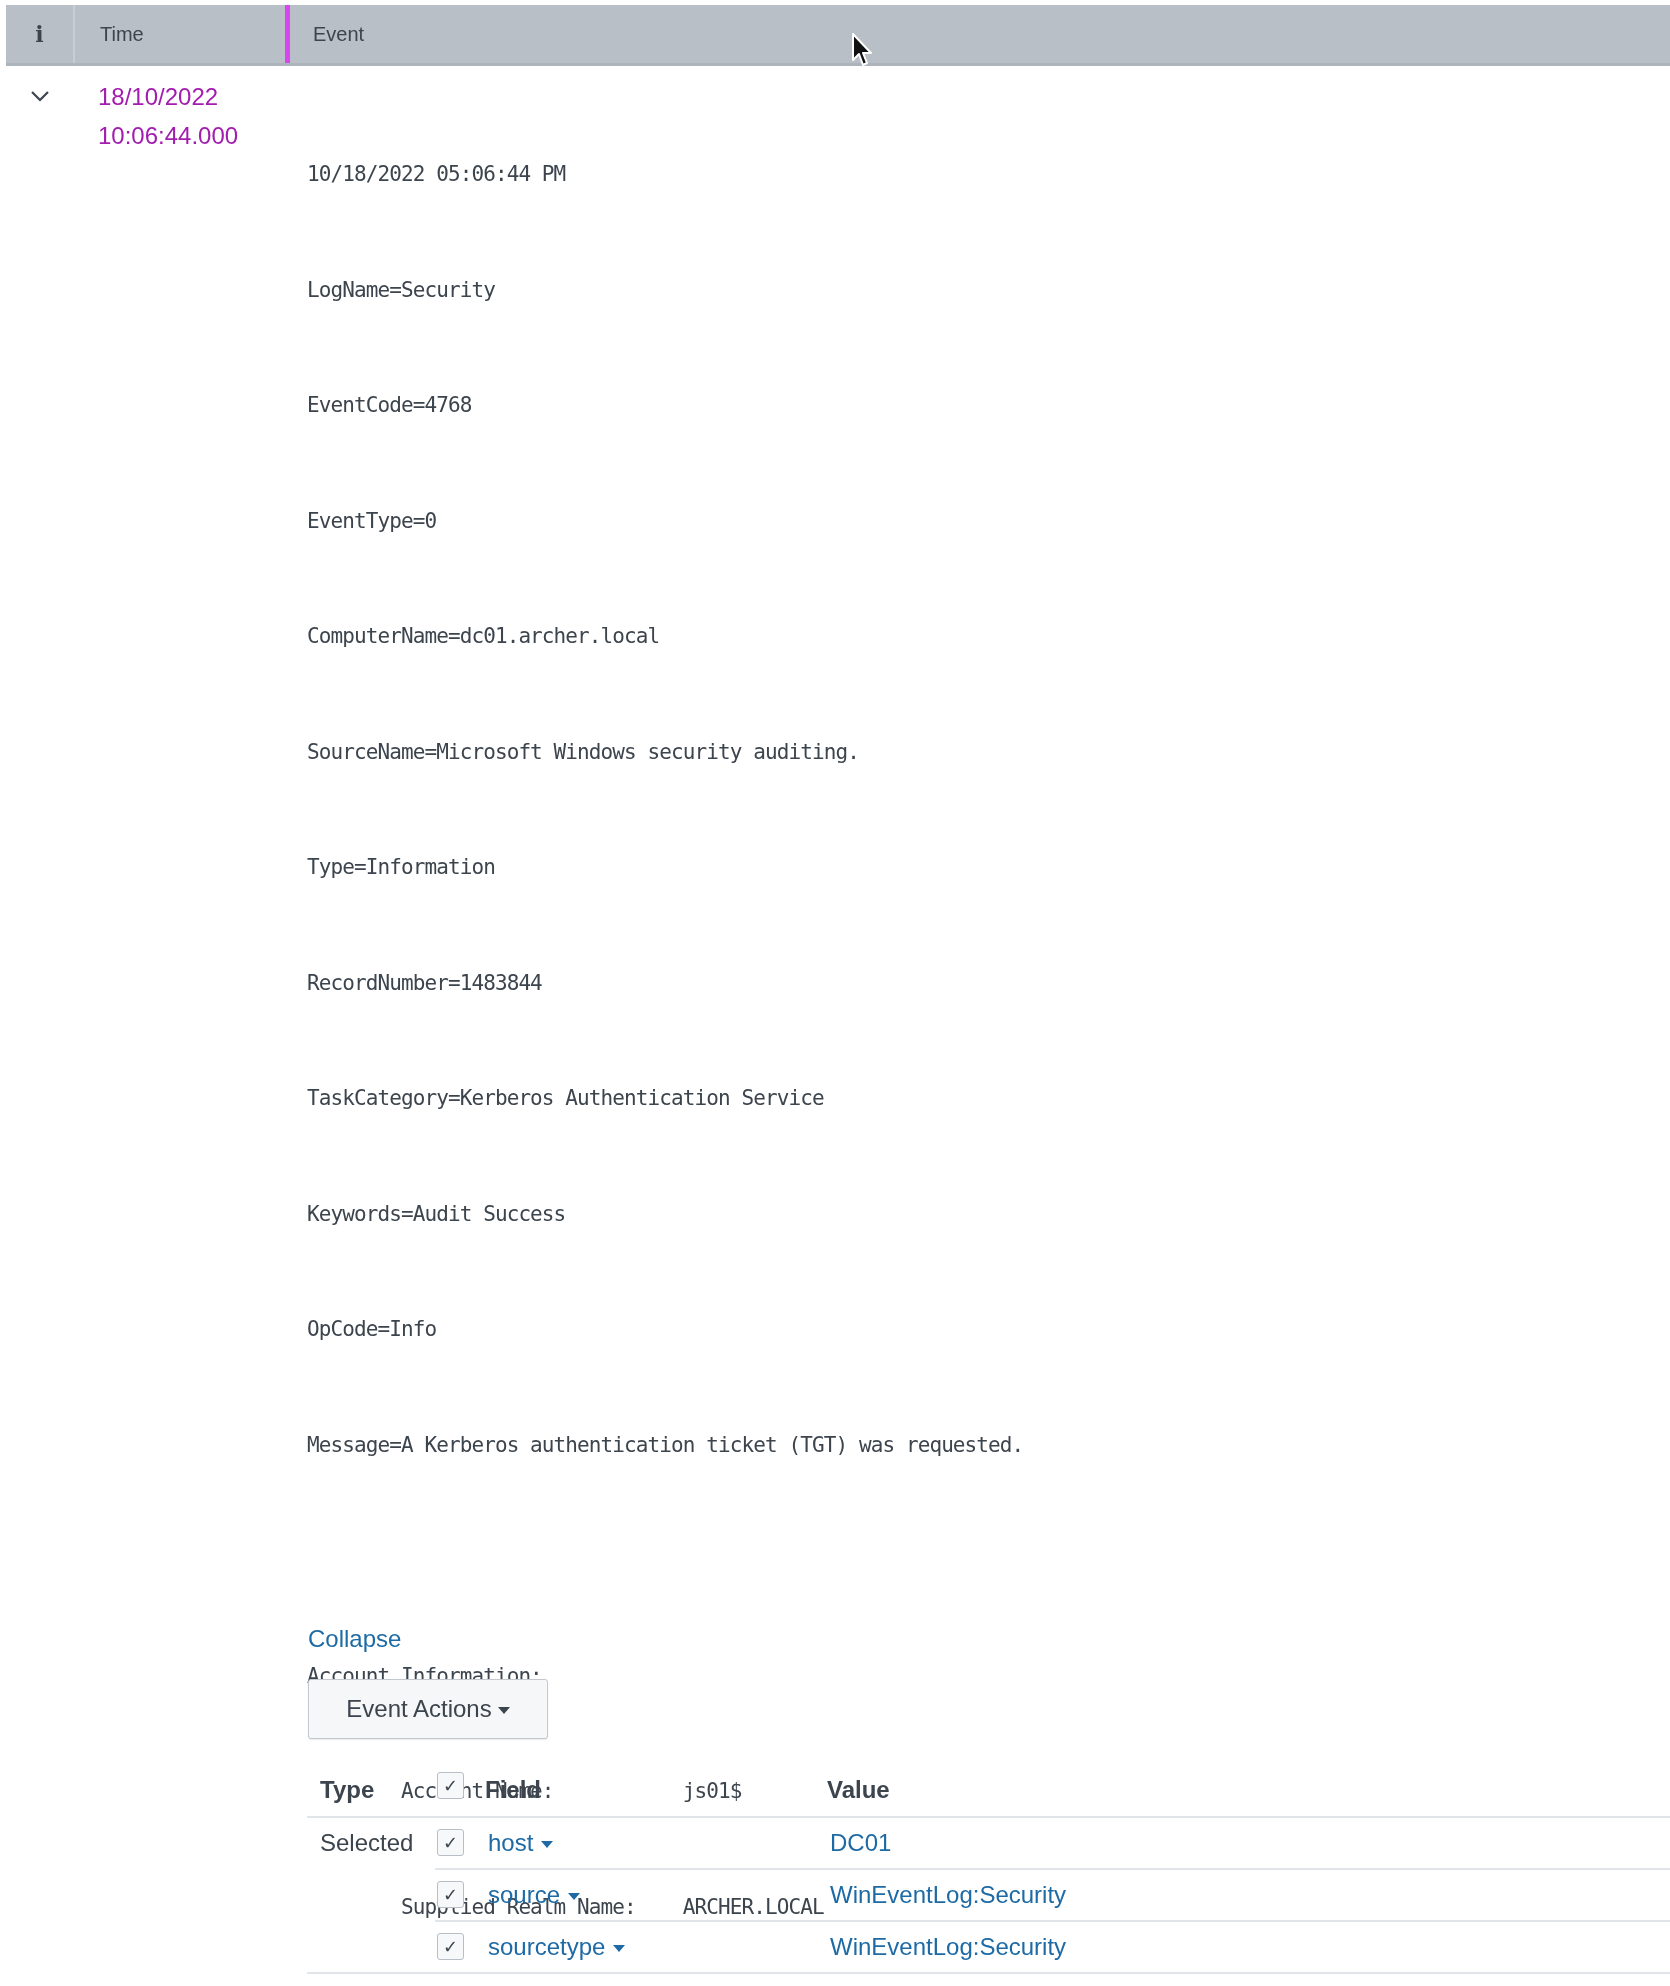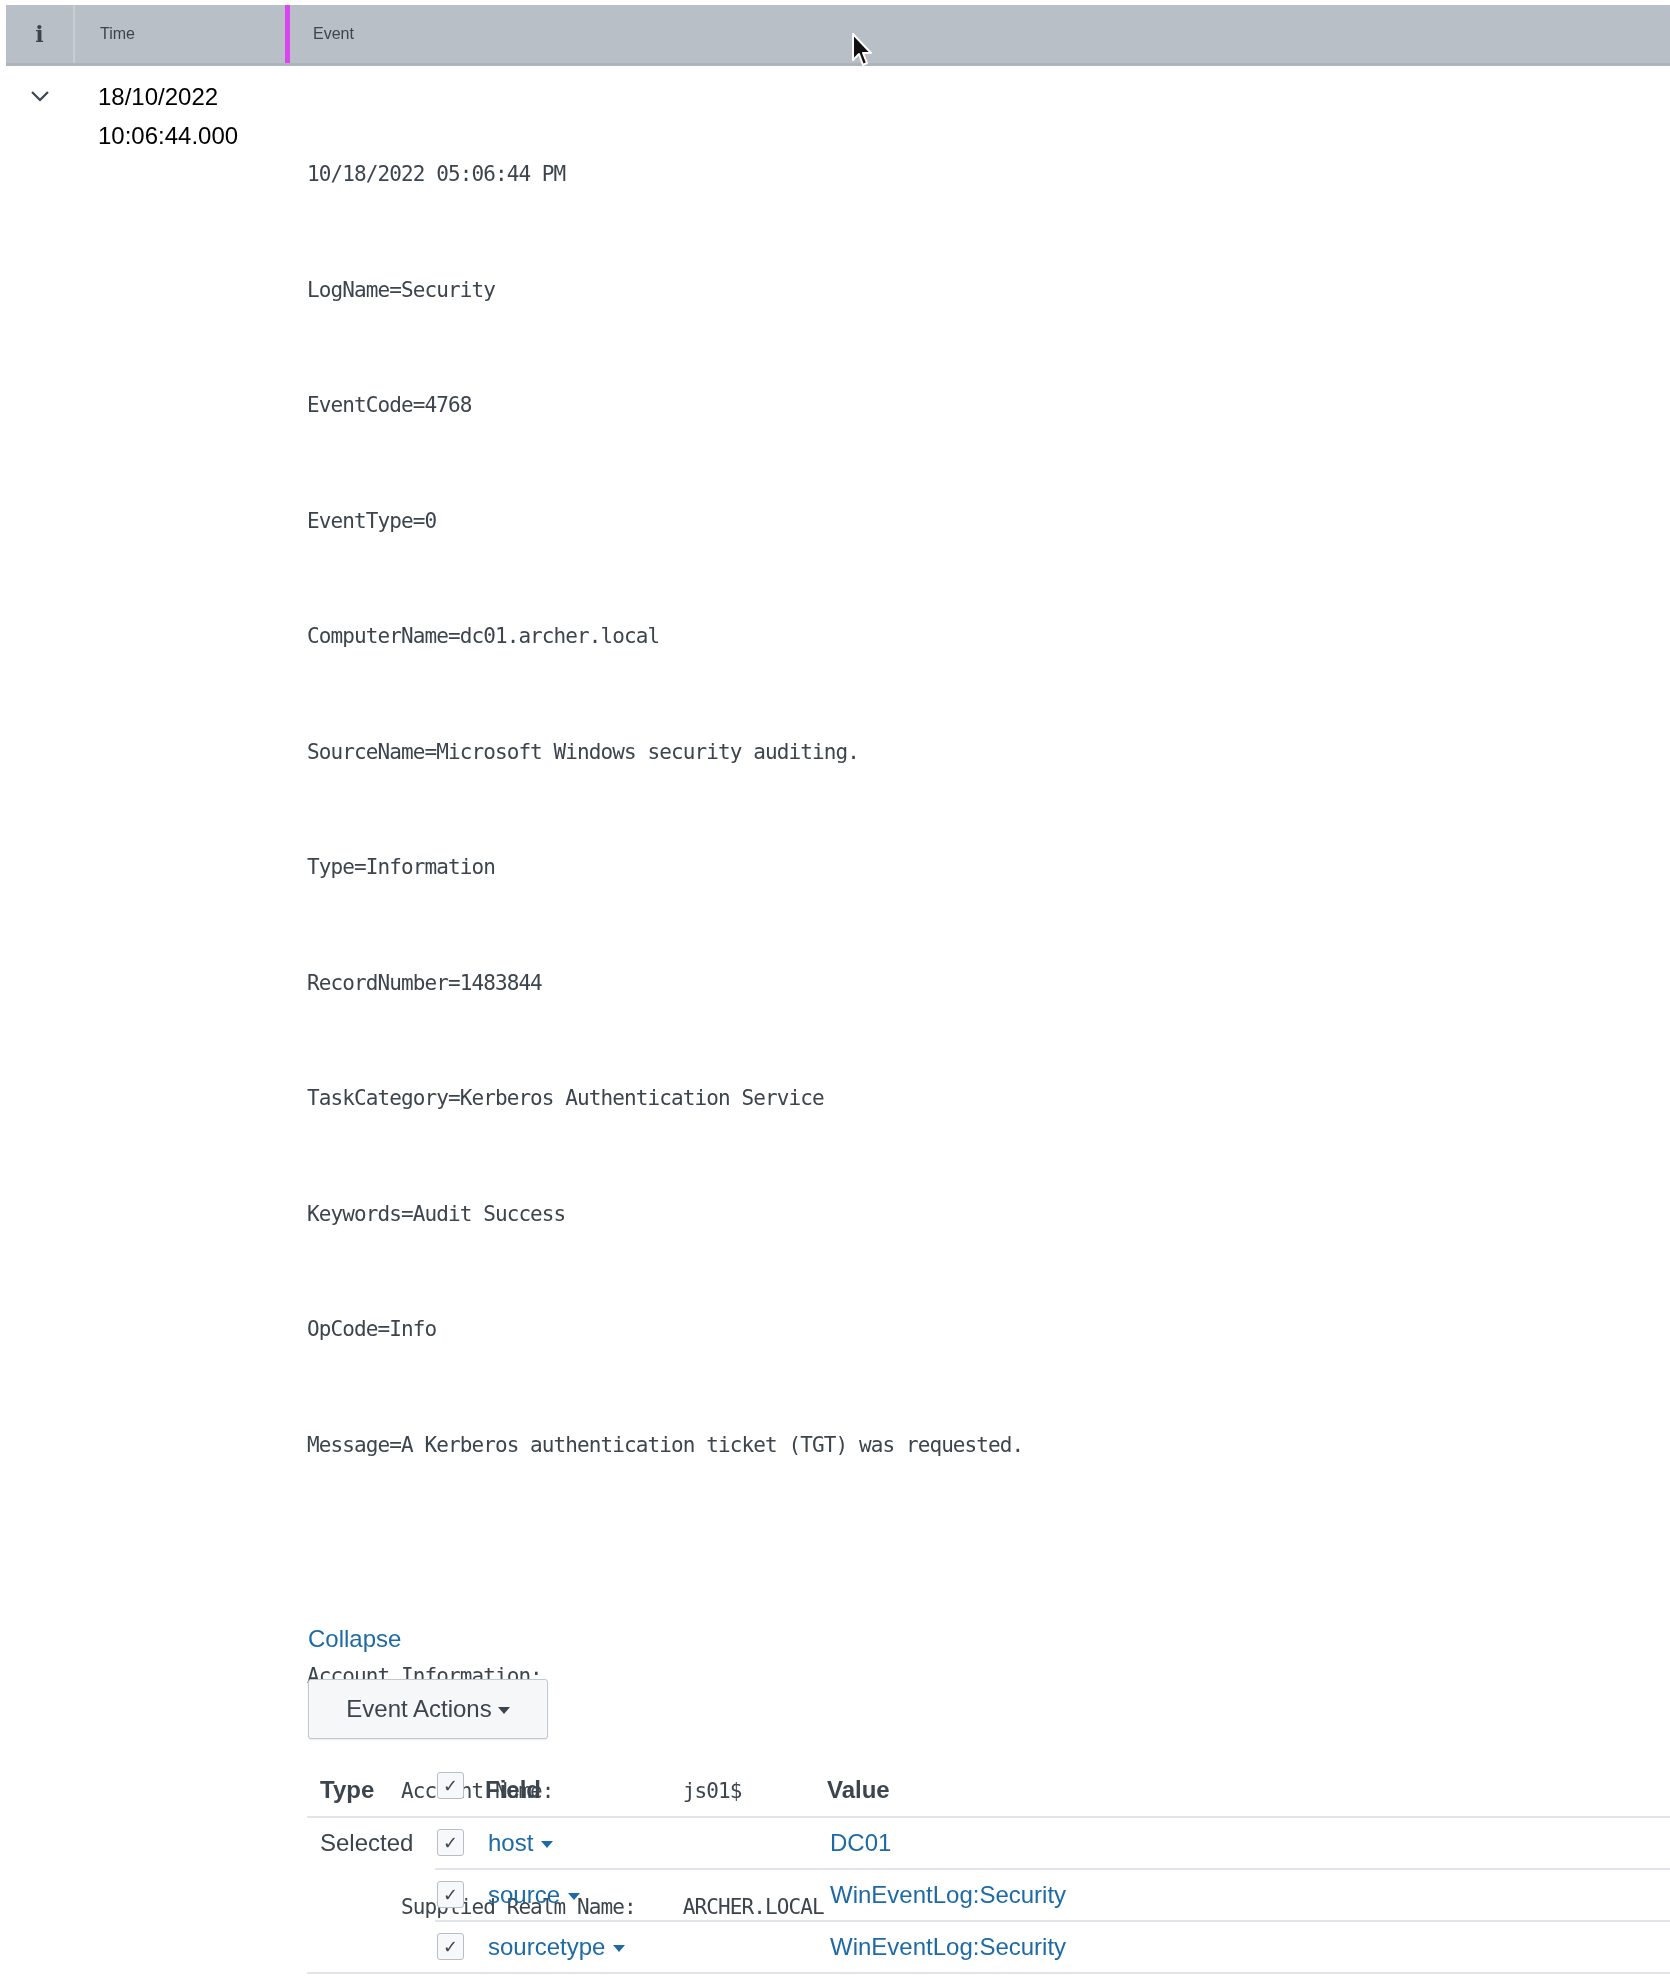--- a/index.html
+++ b/index.html
@@ -3,30 +3,30 @@
 <meta charset="utf-8">
 <style>
   * { box-sizing: border-box; margin: 0; padding: 0; }
   html, body { width: 1670px; height: 1986px; background: #ffffff; overflow: hidden; }
   body { position: relative; font-family: "Liberation Sans", "DejaVu Sans", sans-serif; color: #3c444d; }
 
   .header {
     position: absolute; left: 6px; top: 5px; width: 1664px; height: 61px;
     background: #b9bfc7; border-bottom: 3px solid #aeb4bc;
   }
-  .hcol { position: absolute; top: 0; height: 58px; display: flex; align-items: center; font-size: 16px; color: #3c444d; }
+  .hcol { position: absolute; top: 0; height: 58px; display: flex; align-items: center; font-size: 20px; color: #3c444d; }
   .hcol.i { left: 0; width: 67px; justify-content: center; font-family: "DejaVu Serif", serif; font-weight: bold; font-size: 22px; }
   .hcol.time { left: 67px; width: 212px; padding-left: 25px; border-left: 2px solid #c9ced4; }
   .hcol.event { left: 279px; right: 0; padding-left: 23px; border-left: 5px solid #d946ef; }
 
   .cursor { position: absolute; left: 851px; top: 32px; width: 24px; height: 36px; }
 
   .chev { position: absolute; left: 28px; top: 84px; width: 24px; height: 24px; }
 
-  .time-cell { position: absolute; left: 98px; top: 78px; font-size: 24px; line-height: 38.5px; color: #000000; }
+  .time-cell { position: absolute; left: 98px; top: 78px; font-size: 24px; line-height: 38.5px; color: #a21caf; }
 
   .event-body {
     position: absolute; left: 307px; top: 78px; width: 1363px;
     font-family: "DejaVu Sans Mono", "Liberation Mono", monospace;
     font-size: 21px; line-height: 38.5px; color: #3c444d; white-space: pre;
     letter-spacing: -0.9px;
   }
   .line { height: 38.5px; }
 
   .collapse-link { position: absolute; left: 308px; top: 1620px; font-size: 24px; color: #1d6aa5; line-height: 38px; cursor: pointer; }

